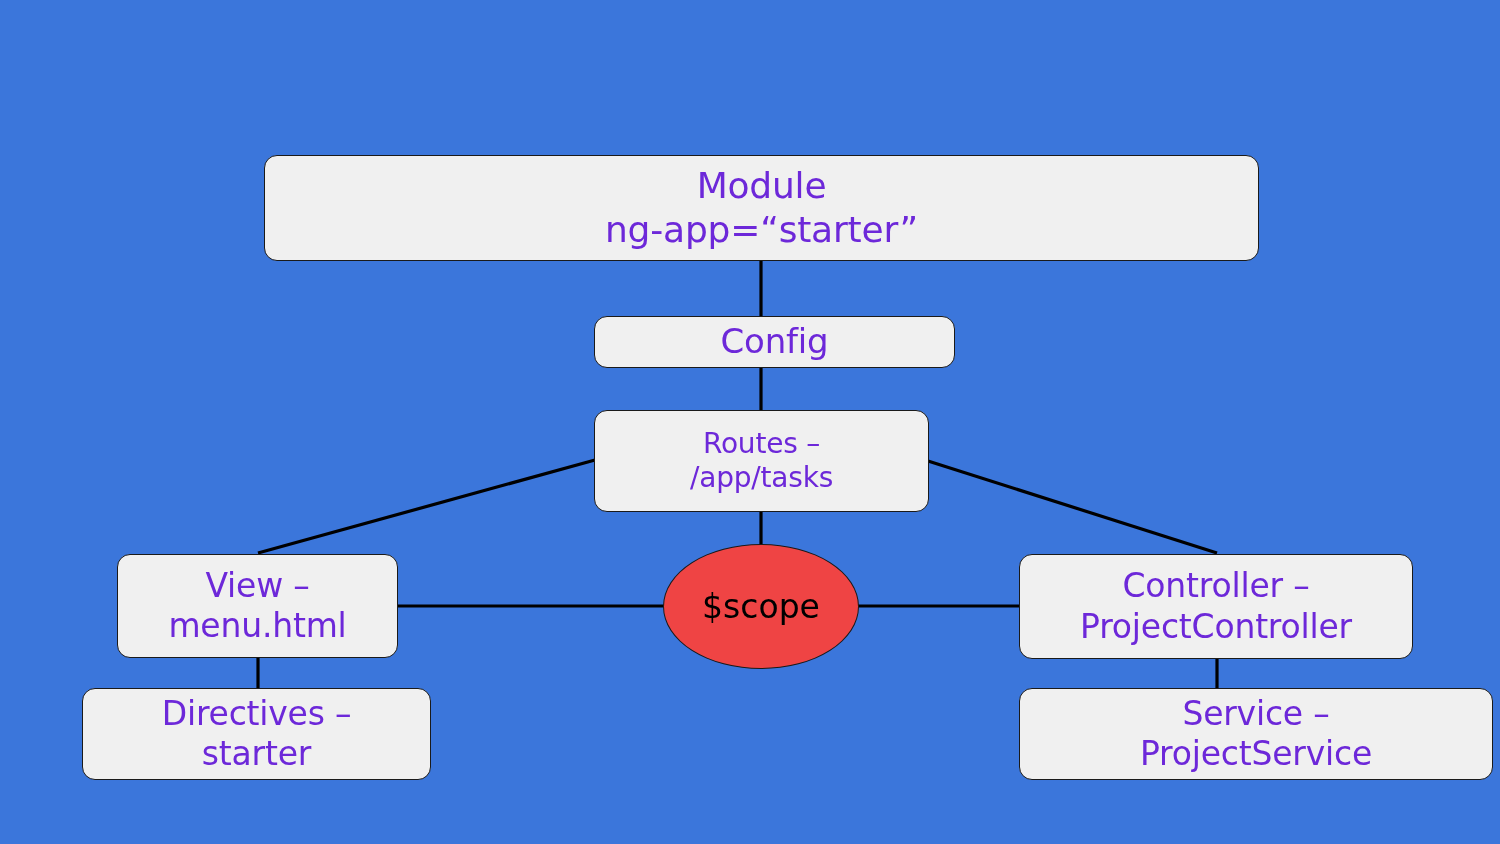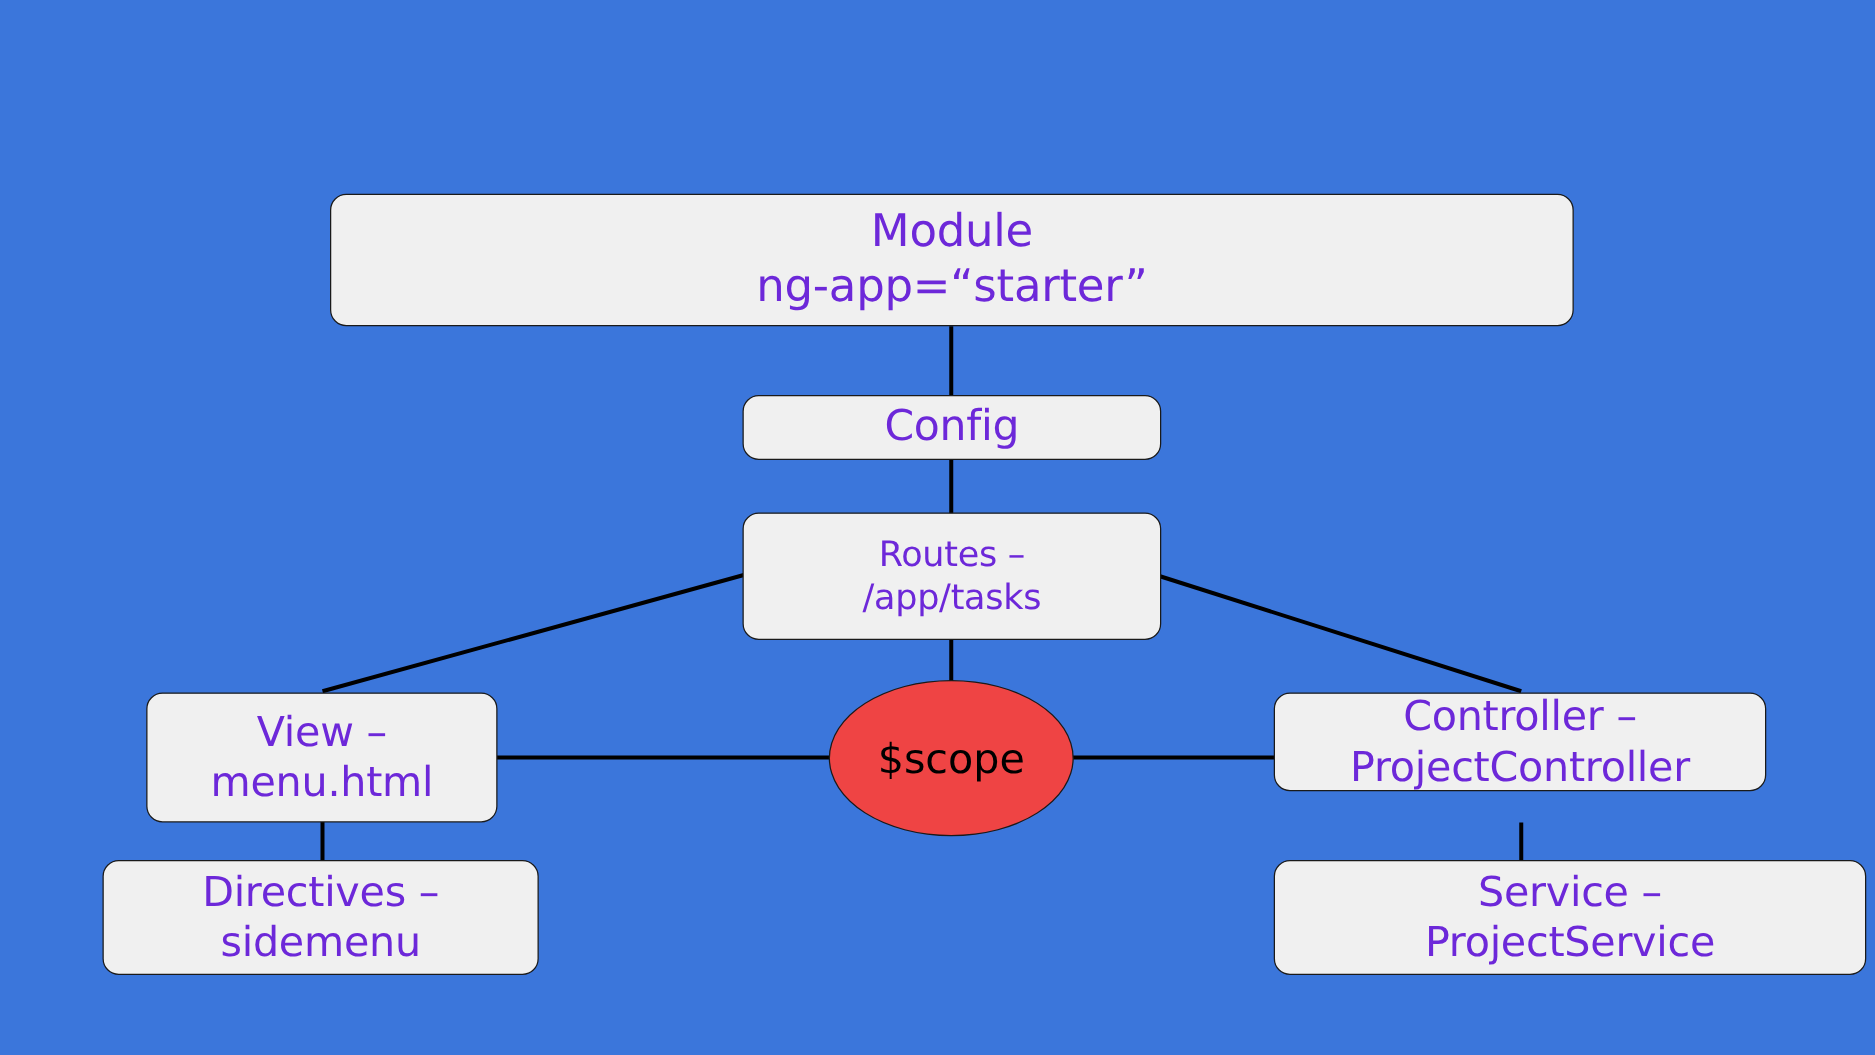--- a/index.html
+++ b/index.html
@@ -46,26 +46,26 @@
     border-radius: 50%;
     display: flex;
     align-items: center;
     justify-content: center;
     text-align: center;
     color: #000000;
     line-height: 1.2;
     white-space: pre-line;
   }
   .n-module   { left: 264px; top: 155px;  width: 995px;  height: 106px; font-size: 36px; }
-  .n-config   { left: 594px; top: 316px;  width: 335px;  height: 52px;  font-size: 34px; }
+  .n-config   { left: 594px; top: 316px;  width: 361px;  height: 52px;  font-size: 34px; }
   .n-routes   { left: 594px; top: 410px;  width: 335px;  height: 102px; font-size: 28px; }
   .n-view     { left: 117px; top: 554px;  width: 281px;  height: 104px; font-size: 33px; }
   .n-directives { left: 82px; top: 688px; width: 349px;  height: 92px;  font-size: 33px; }
   .n-scope    { left: 663px; top: 544px;  width: 196px;  height: 125px; font-size: 33px; }
-  .n-controller { left: 1019px; top: 554px; width: 394px; height: 79px; font-size: 33px; }
+  .n-controller { left: 1019px; top: 554px; width: 394px; height: 105px; font-size: 33px; }
   .n-service  { left: 1019px; top: 688px; width: 474px;  height: 92px;  font-size: 33px; }
 </style>
 </head>
 <body>
 
 <div id="canvas">
 
   <svg id="edge-layer" viewBox="0 0 1500 844" width="1500" height="844" xmlns="http://www.w3.org/2000/svg">
     <g stroke="#000000" stroke-width="3.2" fill="none" stroke-linecap="butt">
       <line x1="761" y1="261" x2="761" y2="317"></line>
@@ -85,21 +85,21 @@
 
   <div class="node n-config">Config</div>
 
   <div class="node n-routes">Routes –
 /app/tasks</div>
 
   <div class="node n-view">View –
 menu.html</div>
 
   <div class="node n-directives">Directives –
-sidemenu</div>
+starter</div>
 
   <div class="node-ellipse n-scope">$scope</div>
 
   <div class="node n-controller">Controller –
 ProjectController</div>
 
   <div class="node n-service">Service –
 ProjectService</div>
 
 </div>

